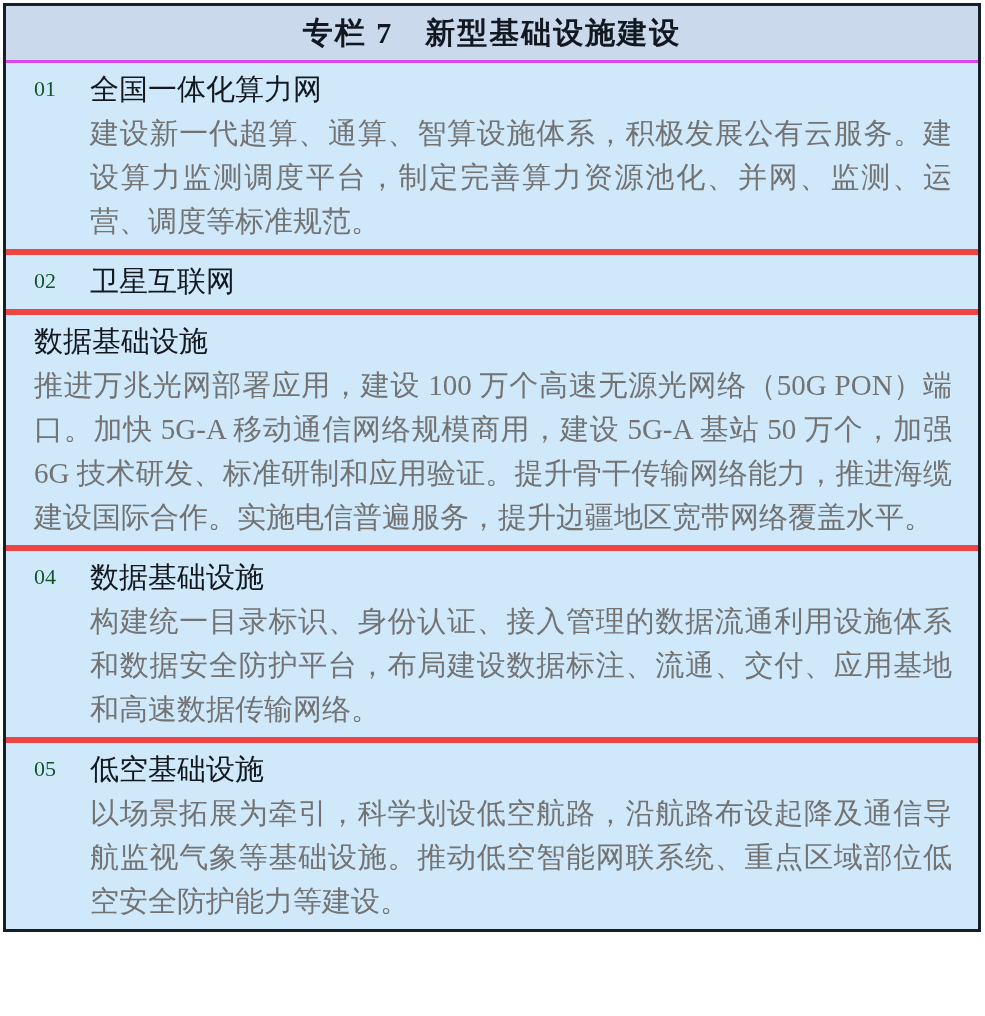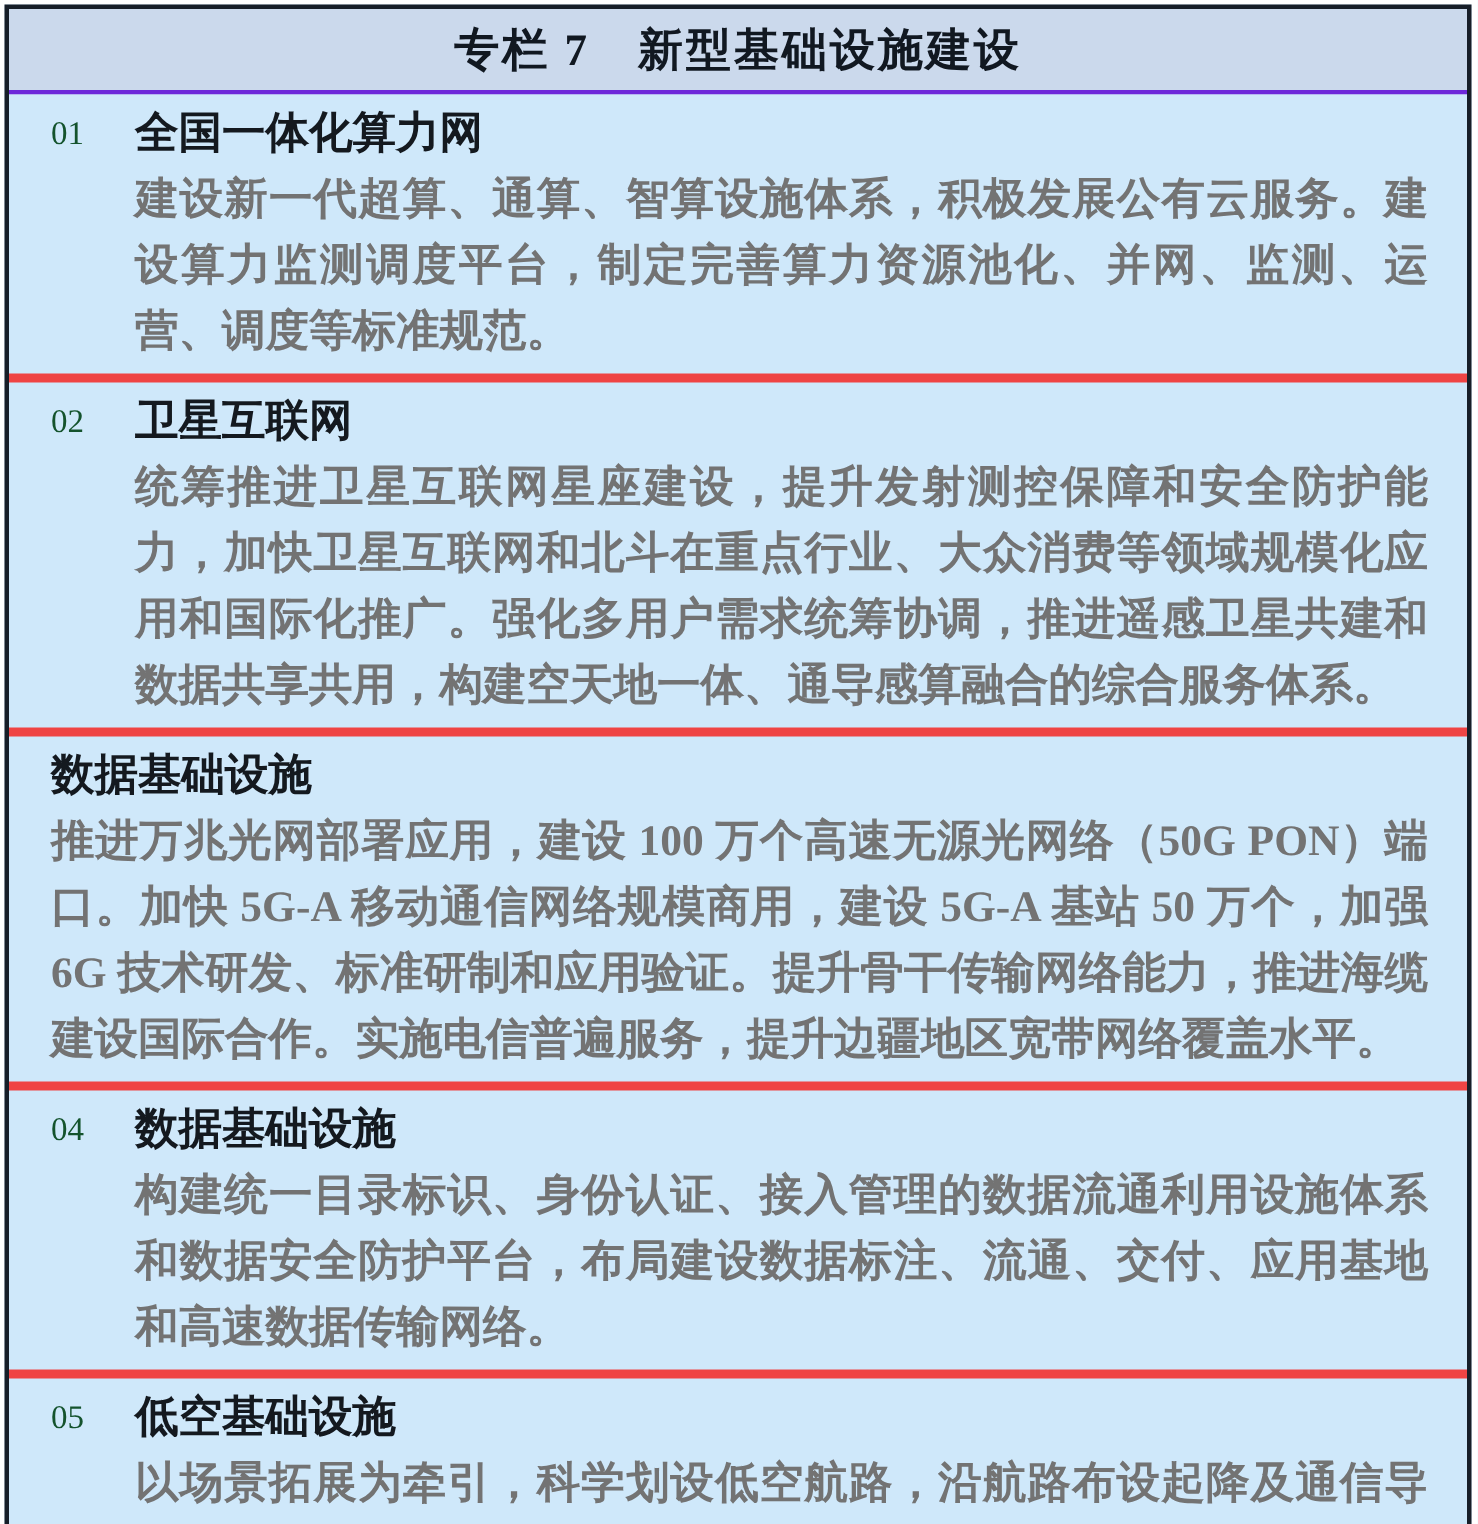--- a/index.html
+++ b/index.html
@@ -21,21 +21,21 @@
     top: 3px;
     width: 978px;
     box-sizing: border-box;
     border: 3px solid #171e28;
     background: #cfe8fa;
   }
   .box-header {
     box-sizing: border-box;
     height: 57px;
     background: #cbd9ec;
-    border-bottom: 3px solid #6d28d9;
+    border-bottom: 3px solid #d946ef;
     display: flex;
     align-items: center;
     justify-content: center;
   }
   .box-title {
     font-size: 30px;
     font-weight: bold;
     color: #111821;
     letter-spacing: 2px;
   }
@@ -50,21 +50,20 @@
   }
   .section-number {
     flex: 0 0 56px;
     font-size: 22px;
     line-height: 44px;
     color: #14532d;
   }
   .section-content {
     flex: 1 1 auto;
     min-width: 0;
-    font-weight: bold;
   }
   .section-title {
     font-size: 29px;
     line-height: 44px;
     color: #14191f;
   }
   .section-body {
     font-size: 29px;
     line-height: 44px;
     color: #737373;
@@ -87,21 +86,20 @@
       <div class="section-content">
         <div class="section-title">全国一体化算力网</div>
         <div class="section-body">建设新一代超算、通算、智算设施体系，积极发展公有云服务。建设算力监测调度平台，制定完善算力资源池化、并网、监测、运营、调度等标准规范。</div>
       </div>
     </div>
 
     <div class="section">
       <div class="section-number">02</div>
       <div class="section-content">
         <div class="section-title">卫星互联网</div>
-        <div class="section-body">统筹推进卫星互联网星座建设，提升发射测控保障和安全防护能力，加快卫星互联网和北斗在重点行业、大众消费等领域规模化应用和国际化推广。强化多用户需求统筹协调，推进遥感卫星共建和数据共享共用，构建空天地一体、通导感算融合的综合服务体系。</div>
       </div>
     </div>
 
     <div class="section">
       <div class="section-content">
         <div class="section-title">数据基础设施</div>
         <div class="section-body">推进万兆光网部署应用，建设 100 万个高速无源光网络（50G PON）端口。加快 5G-A 移动通信网络规模商用，建设 5G-A 基站 50 万个，加强 6G 技术研发、标准研制和应用验证。提升骨干传输网络能力，推进海缆建设国际合作。实施电信普遍服务，提升边疆地区宽带网络覆盖水平。</div>
       </div>
     </div>
 

